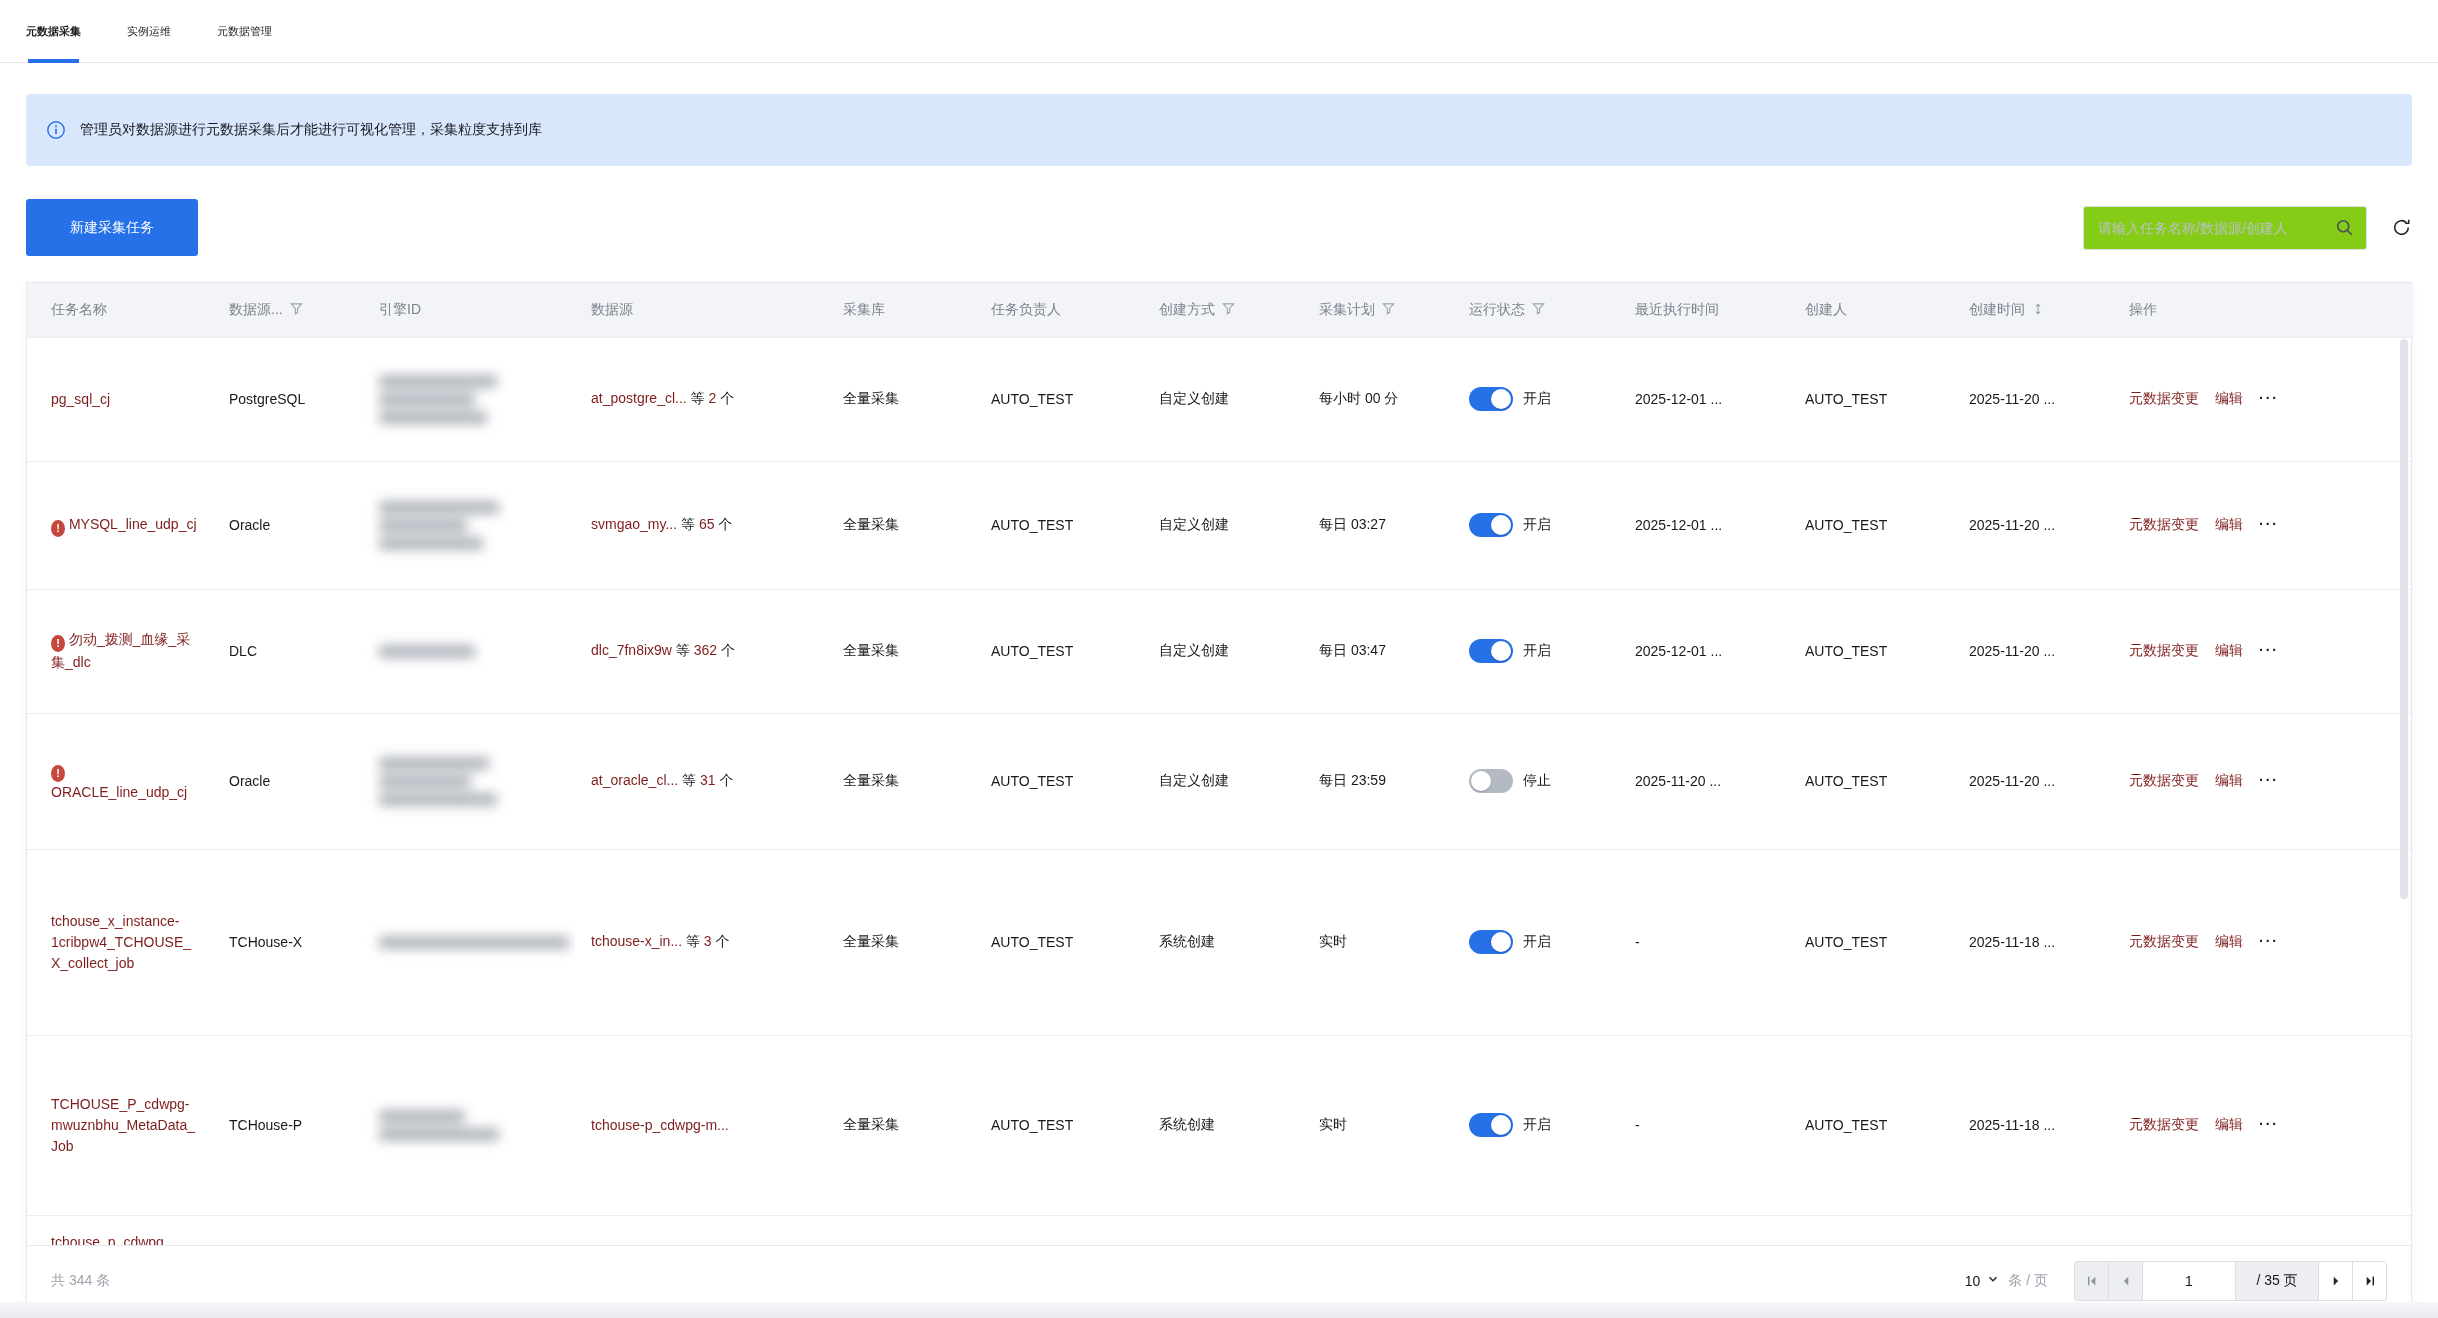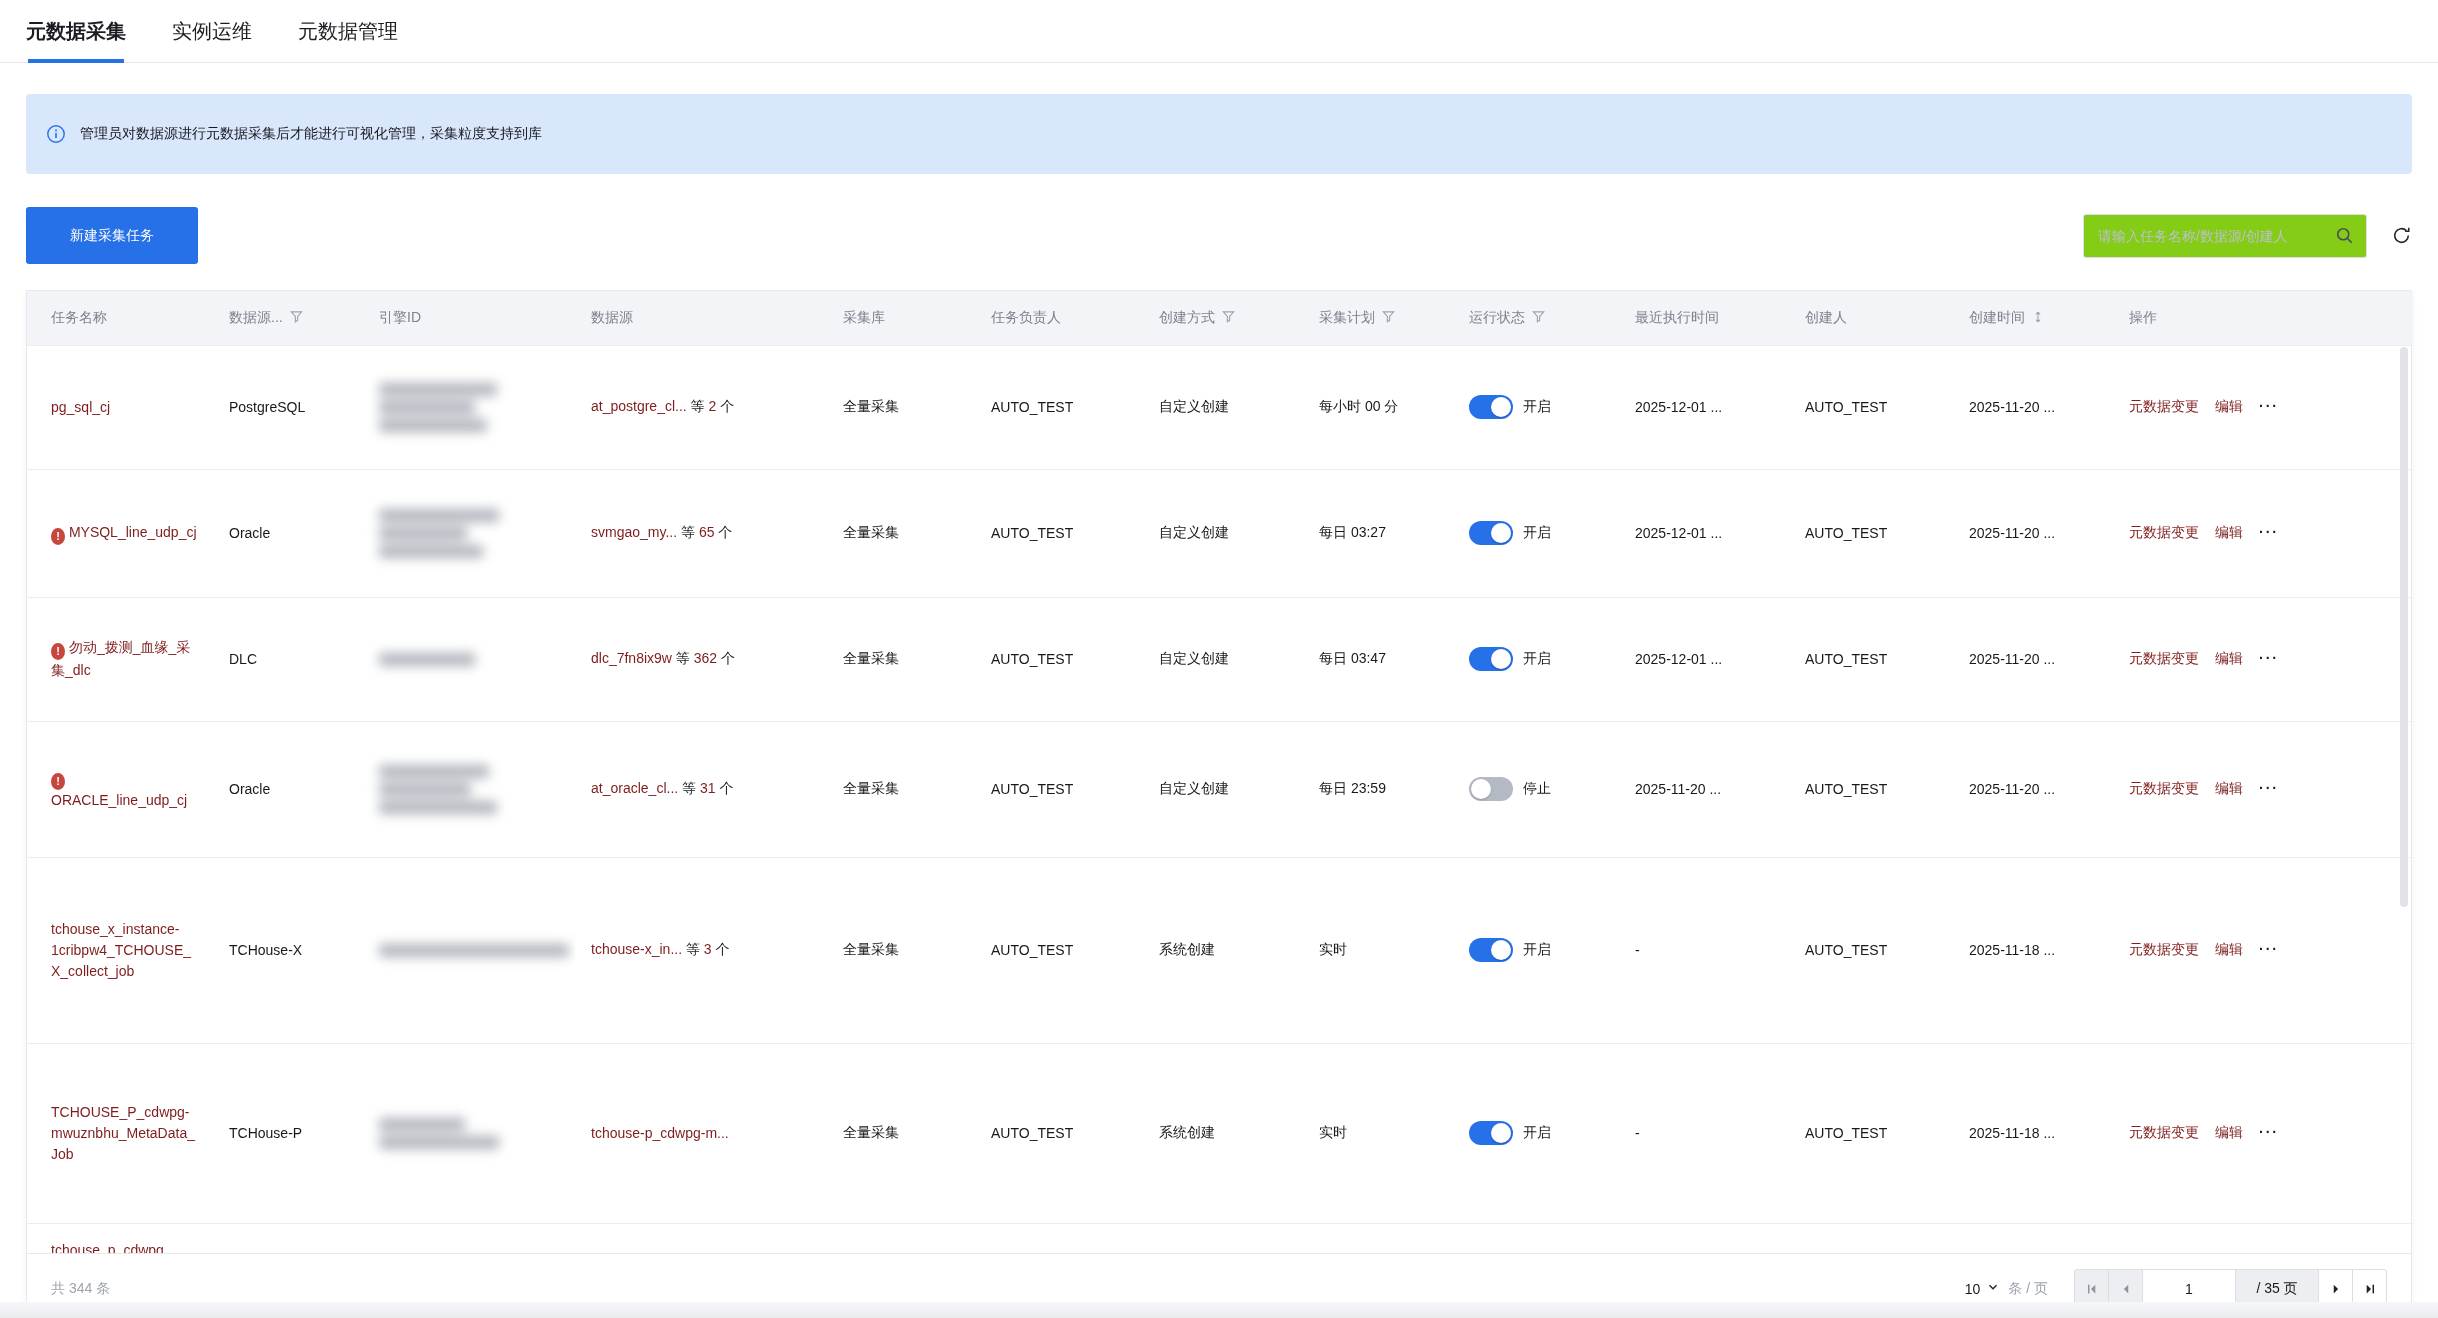--- a/index.html
+++ b/index.html
@@ -3,25 +3,25 @@
 <meta charset="utf-8">
 <style>
   *{box-sizing:border-box;margin:0;padding:0}
   html,body{width:2438px;height:1318px}
   body{
     font-family:"Liberation Sans","DejaVu Sans",sans-serif;
     background:#ffffff;color:#181a1f;font-size:14px;overflow:hidden;position:relative;
   }
   
   .tabs{display:flex;gap:46px;padding:0 26px;height:63px;align-items:center;border-bottom:1px solid #e7e7e7;background:#fff}
-  .tab{font-size:20px;color:#1b1d22;cursor:pointer;position:relative;height:100%;display:flex;align-items:center}
+  .tab{font-size:11px;color:#1b1d22;cursor:pointer;position:relative;height:100%;display:flex;align-items:center}
   .tab.active{font-weight:bold}
   .tab.active::after{content:"";position:absolute;left:2px;right:2px;bottom:-1px;height:4px;background:#2670e8}
   
-  .banner{margin:31px 26px 0;height:80px;background:#d9e7fd;border-radius:4px;display:flex;align-items:center;padding:0 20px;gap:14px}
+  .banner{margin:31px 26px 0;height:72px;background:#d9e7fd;border-radius:4px;display:flex;align-items:center;padding:0 20px;gap:14px}
   .banner-text{font-size:14px;color:#17191d}
   
   .toolbar{margin:33px 26px 0;display:flex;justify-content:space-between;align-items:center}
   .create-btn{height:57px;min-width:172px;background:#2670e8;color:#fff;border:none;font-size:14px;border-radius:3px;cursor:pointer;font-family:inherit}
   .toolbar-right{display:flex;align-items:center;gap:24px}
   .search-box{width:284px;height:44px;border:1px solid #dcdfe6;border-radius:3px;display:flex;align-items:center;background:#84cc16}
   .search-input{border:none;outline:none;flex:1;padding:0 8px 0 14px;font-size:14px;color:#333;background:transparent;font-family:inherit}
   .search-input::placeholder{color:#bcc1ca}
   .search-icon-wrap{display:flex;align-items:center;padding-right:12px;cursor:pointer}
   .refresh-wrap{display:flex;align-items:center;cursor:pointer}

